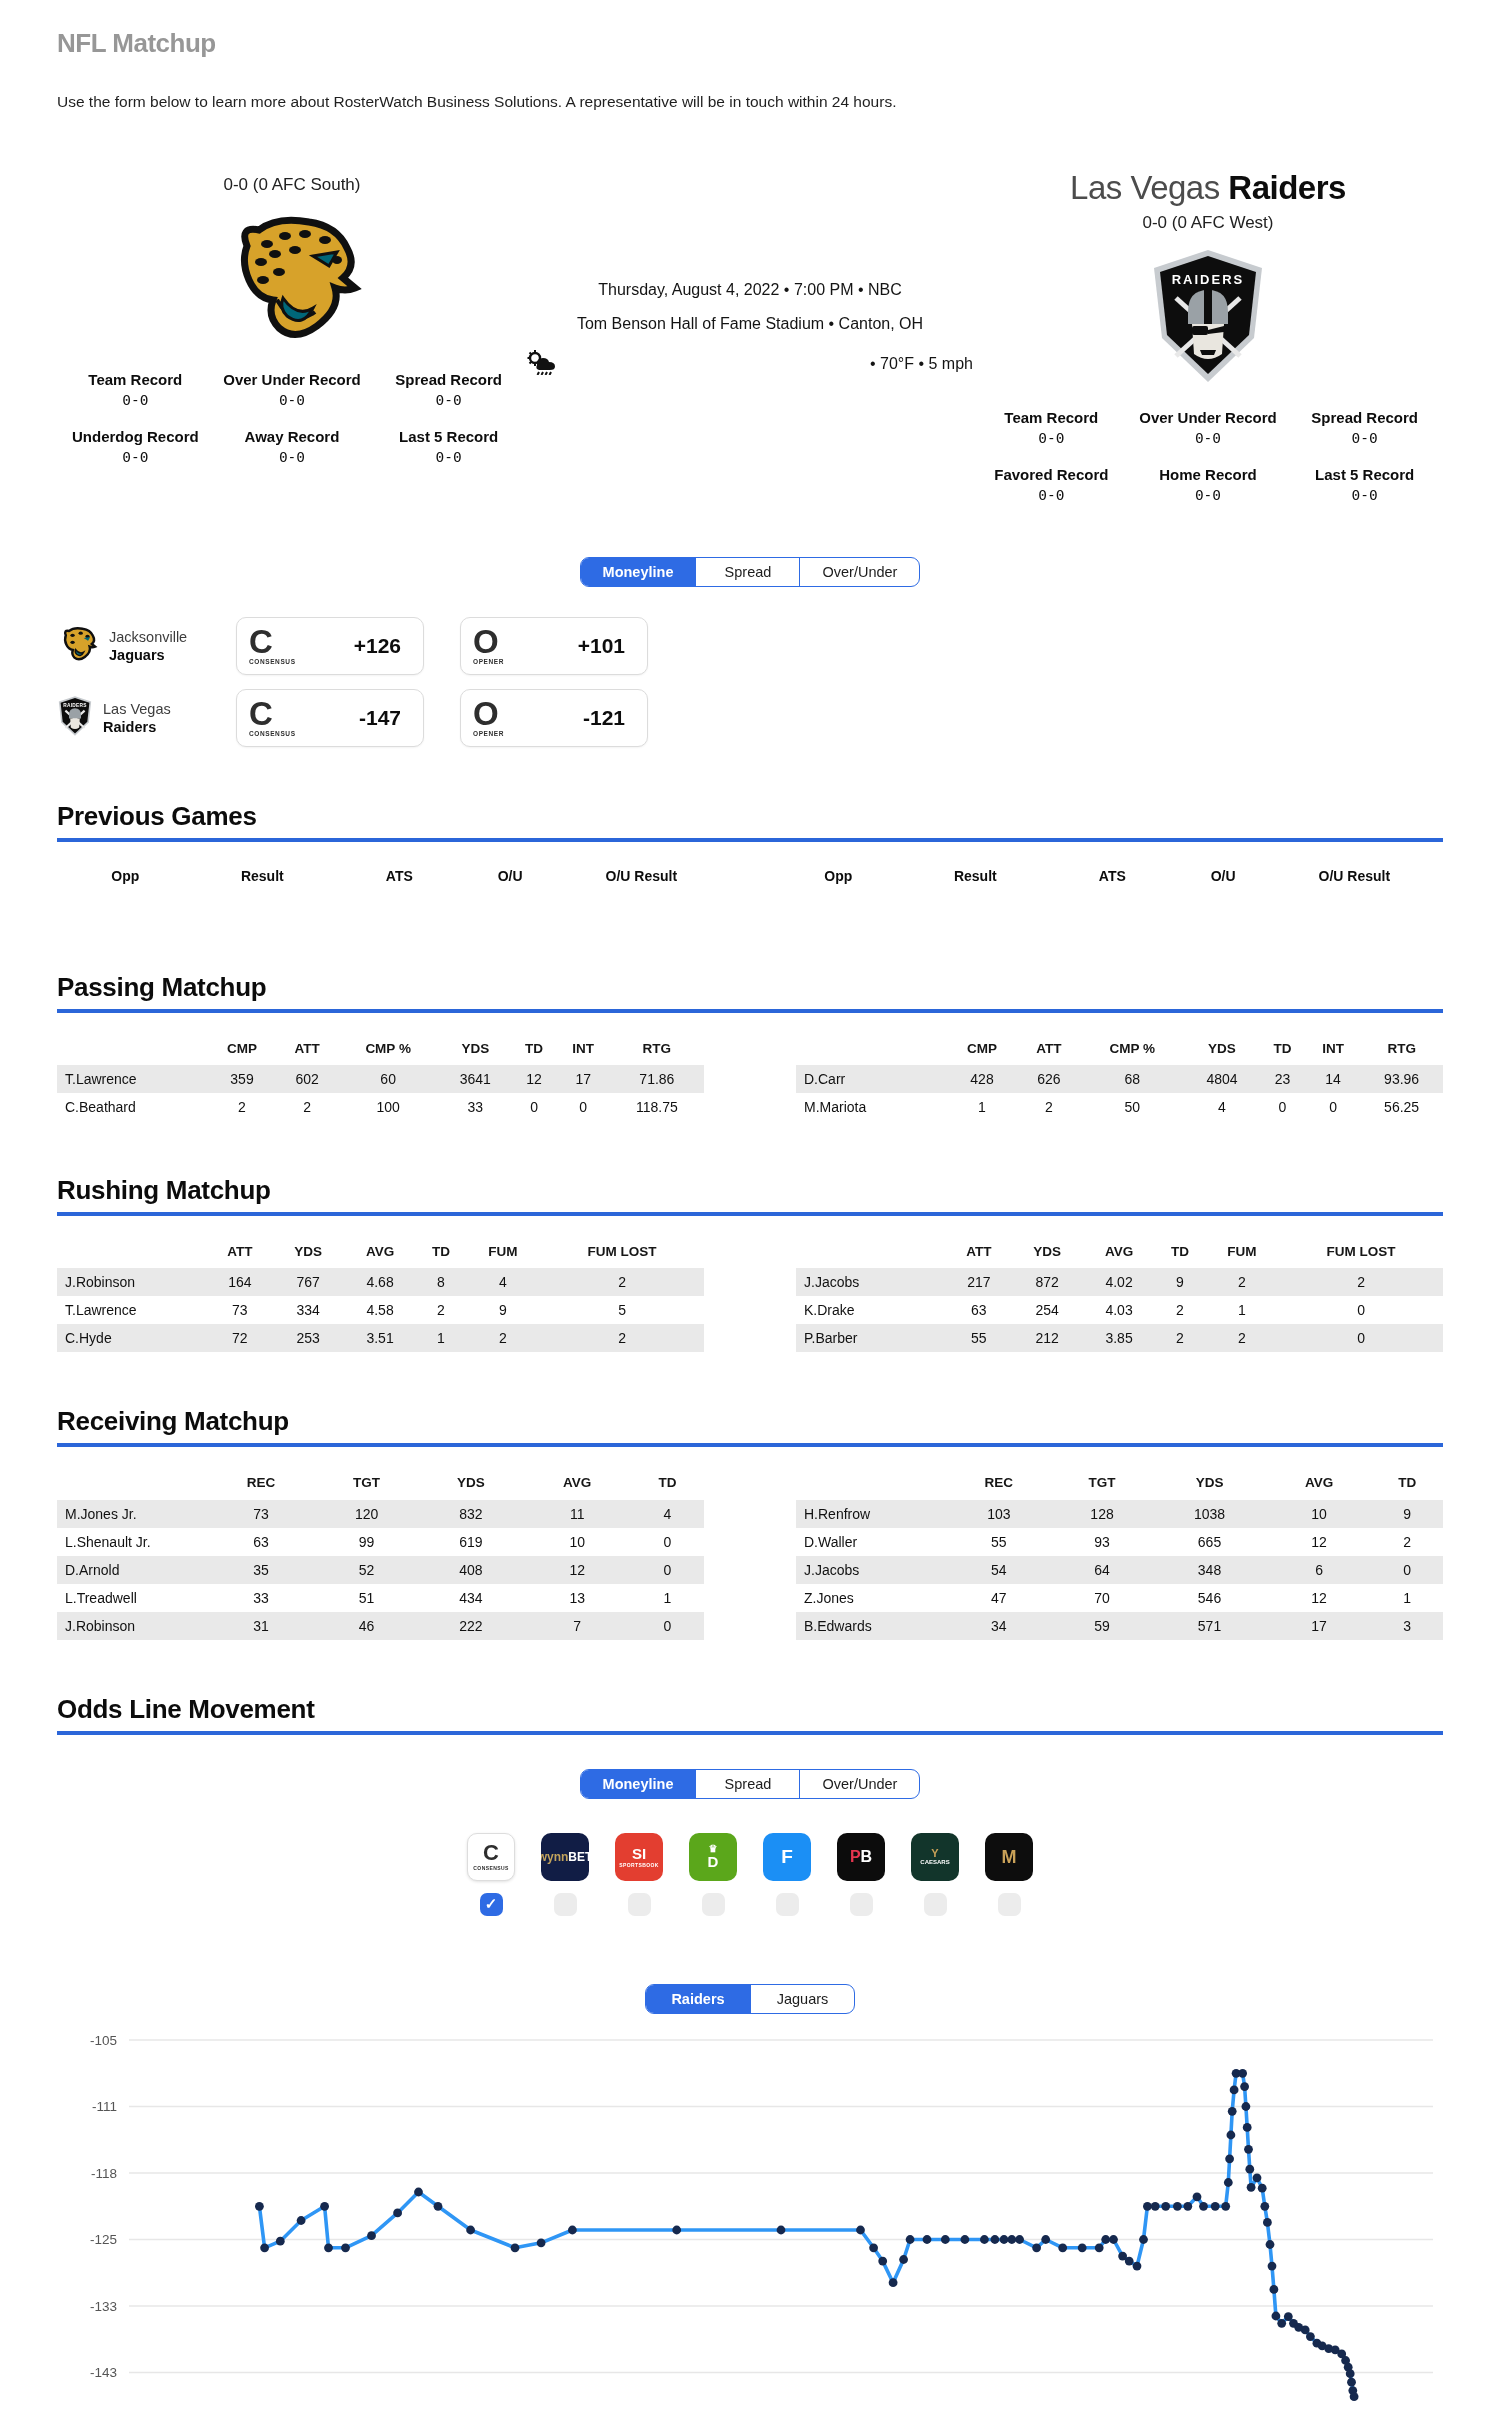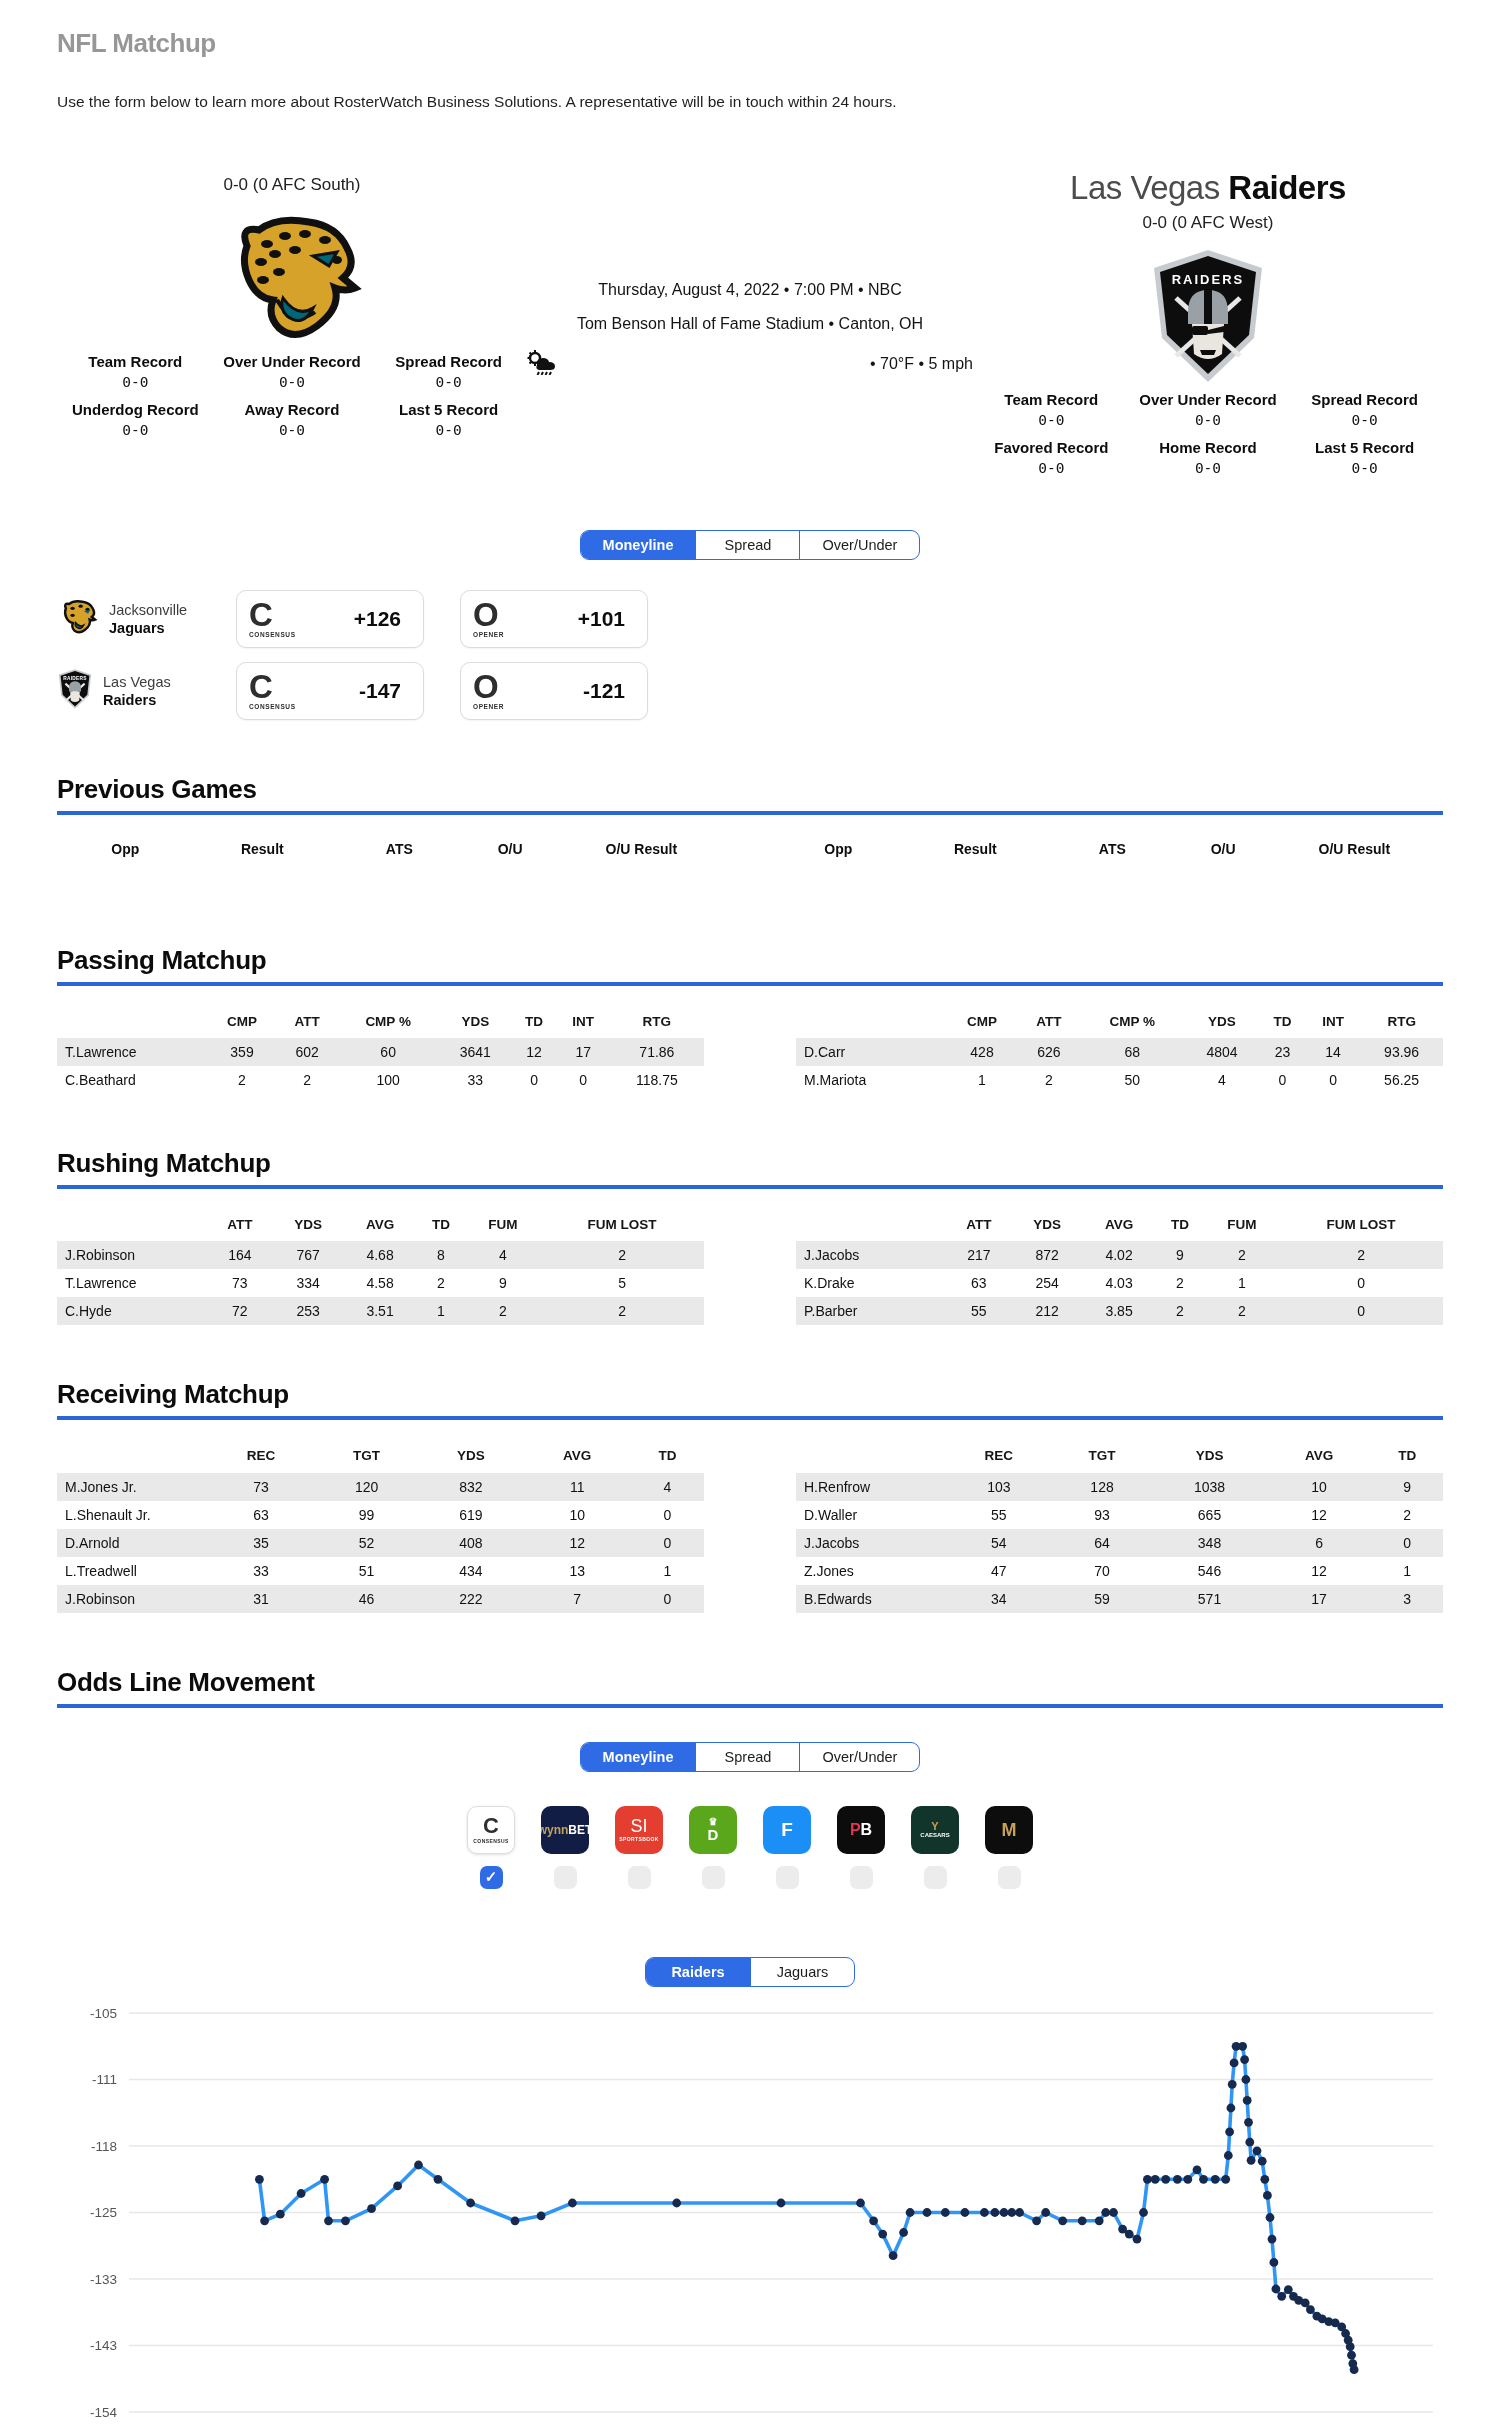--- a/index.html
+++ b/index.html
@@ -11,21 +11,21 @@
   .subtitle { margin-top:34px; font-size:15.5px; color:#1f1f1f; }
 
   
   .matchup { display:grid; grid-template-columns:470px 1fr 470px; margin-top:58px; }
   .team-col { text-align:center; }
   .team-h { font-size:33px; letter-spacing:-0.5px; }
   .team-h .city { color:#4c4c4c; font-weight:normal; }
   .team-h .nick { color:#0d0d0d; font-weight:bold; }
   .team-rec-line { font-size:17px; color:#222; margin-top:6px; }
   .logo-wrap { height:150px; display:flex; align-items:center; justify-content:center; margin-top:8px; }
-  .records { display:grid; grid-template-columns:1fr 1fr 1fr; row-gap:11px; }
+  .records { display:grid; grid-template-columns:1fr 1fr 1fr; row-gap:20px; margin-top:18px; }
   .rec-label { font-size:15px; font-weight:bold; color:#0d0d0d; }
   .rec-value { font-size:14.5px; margin-top:4px; font-family:"DejaVu Sans Mono", monospace; color:#111; }
 
   .game-info { text-align:center; padding-top:112px; font-size:16px; color:#141414; }
   .game-info .gi-line { margin-bottom:16px; }
   .gi-weather { display:flex; align-items:center; justify-content:space-between; gap:6px; }
 
   
   .sec { margin-top:54px; }
   .sec-h { font-size:26px; font-weight:bold; color:#0c0c0c; padding-bottom:6px; border-bottom:4px solid #2b66d9; letter-spacing:-0.3px; }
@@ -609,21 +609,21 @@
           <div class="book-tile" style="background: rgb(17, 29, 69);">
             <div style="font-size: 12px; font-weight: bold; display: flex; align-items: baseline;">
               <span style="color: rgb(194, 163, 92);">wynn</span>
               <span style="color: rgb(255, 255, 255);">BET</span>
             </div>
           </div>
           <div class="chk"></div>
         </div>
         <div class="book">
           <div class="book-tile" style="background: rgb(227, 62, 48);">
-            <div style="font-size: 18px; font-weight: normal; display: flex; align-items: baseline;">
+            <div style="font-size: 15px; font-weight: bold; display: flex; align-items: baseline;">
               <span style="color: rgb(255, 255, 255);">SI</span>
             </div>
             <div style="font-size: 5px; font-weight: bold; letter-spacing: 0.4px; margin-top: 2px; color: rgb(255, 255, 255);">SPORTSBOOK</div>
           </div>
           <div class="chk"></div>
         </div>
         <div class="book">
           <div class="book-tile" style="background: rgb(91, 167, 27);">
             <div style="font-size: 10px; color: rgb(255, 255, 255); font-weight: bold;">♛</div>
             <div style="font-size: 15px; font-weight: bold; display: flex; align-items: baseline;">

